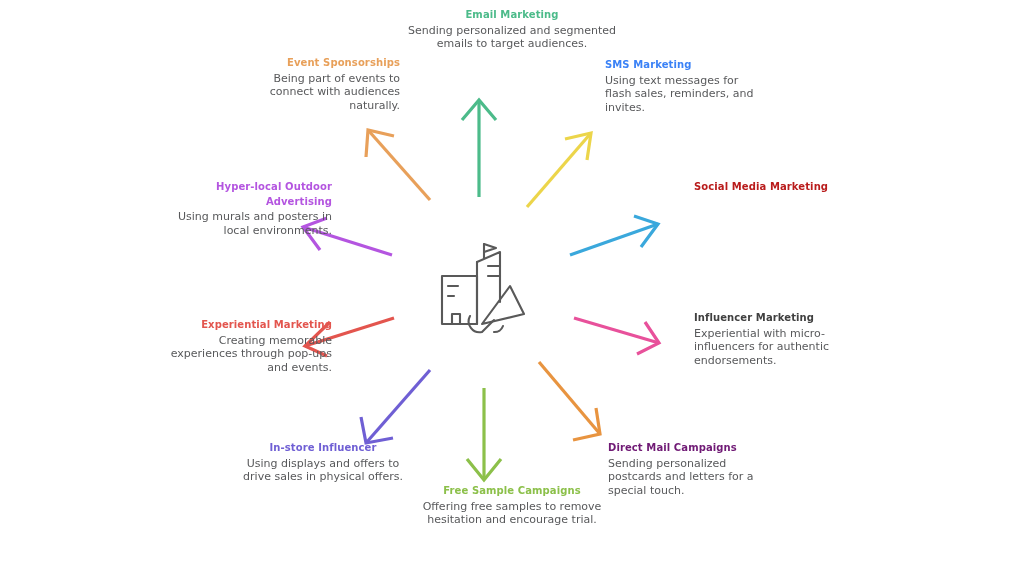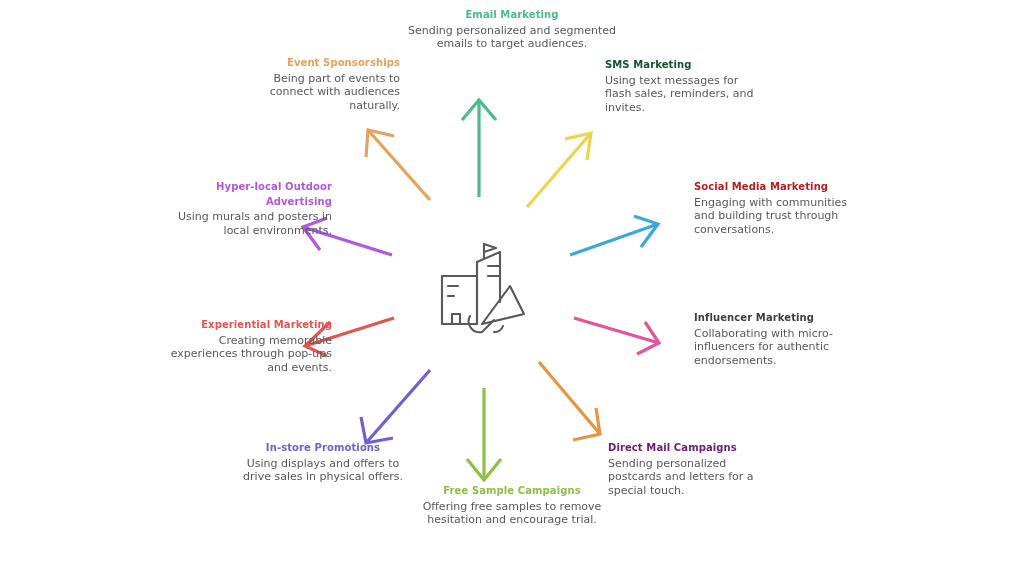--- a/index.html
+++ b/index.html
@@ -148,46 +148,45 @@
       <path d="M62,92 a9,9 0 0 0 9,-6"></path>
     </g>
   </svg>
 
   <div class="node n-email align-center">
     <p class="node-title" style="color:#4cbb8a">Email Marketing</p>
     <p class="node-desc">Sending personalized and segmented emails to target audiences.</p>
   </div>
 
   <div class="node n-sms align-left">
-    <p class="node-title" style="color:#14532d">SMS Marketing</p>
+    <p class="node-title" style="color:#3b82f6">SMS Marketing</p>
     <p class="node-desc">Using text messages for flash sales, reminders, and invites.</p>
   </div>
 
   <div class="node n-social align-left">
     <p class="node-title" style="color:#b91c1c">Social Media Marketing</p>
-    <p class="node-desc">Engaging with communities and building trust through conversations.</p>
   </div>
 
   <div class="node n-influencer align-left">
     <p class="node-title" style="color:#404040">Influencer Marketing</p>
-    <p class="node-desc">Collaborating with micro-influencers for authentic endorsements.</p>
+    <p class="node-desc">Experiential with micro-influencers for authentic endorsements.</p>
   </div>
 
   <div class="node n-directmail align-left">
     <p class="node-title" style="color:#701a75">Direct Mail Campaigns</p>
     <p class="node-desc">Sending personalized postcards and letters for a special touch.</p>
   </div>
 
   <div class="node n-freesample align-center">
     <p class="node-title" style="color:#8cc04a">Free Sample Campaigns</p>
     <p class="node-desc">Offering free samples to remove hesitation and encourage trial.</p>
   </div>
 
   <div class="node n-instore align-center">
-    <p class="node-title" style="color:#6f5fd4">In-store Promotions</p>
+    <p class="node-title" style="color:#6f5fd4">In-store Influencer</p>
     <p class="node-desc">Using displays and offers to drive sales in physical offers.</p>
   </div>
 
   <div class="node n-experient align-right">
     <p class="node-title" style="color:#e3554e">Experiential Marketing</p>
     <p class="node-desc">Creating memorable experiences through pop-ups and events.</p>
   </div>
 
   <div class="node n-event align-right">
     <p class="node-title" style="color:#e8a05a">Event Sponsorships</p>

